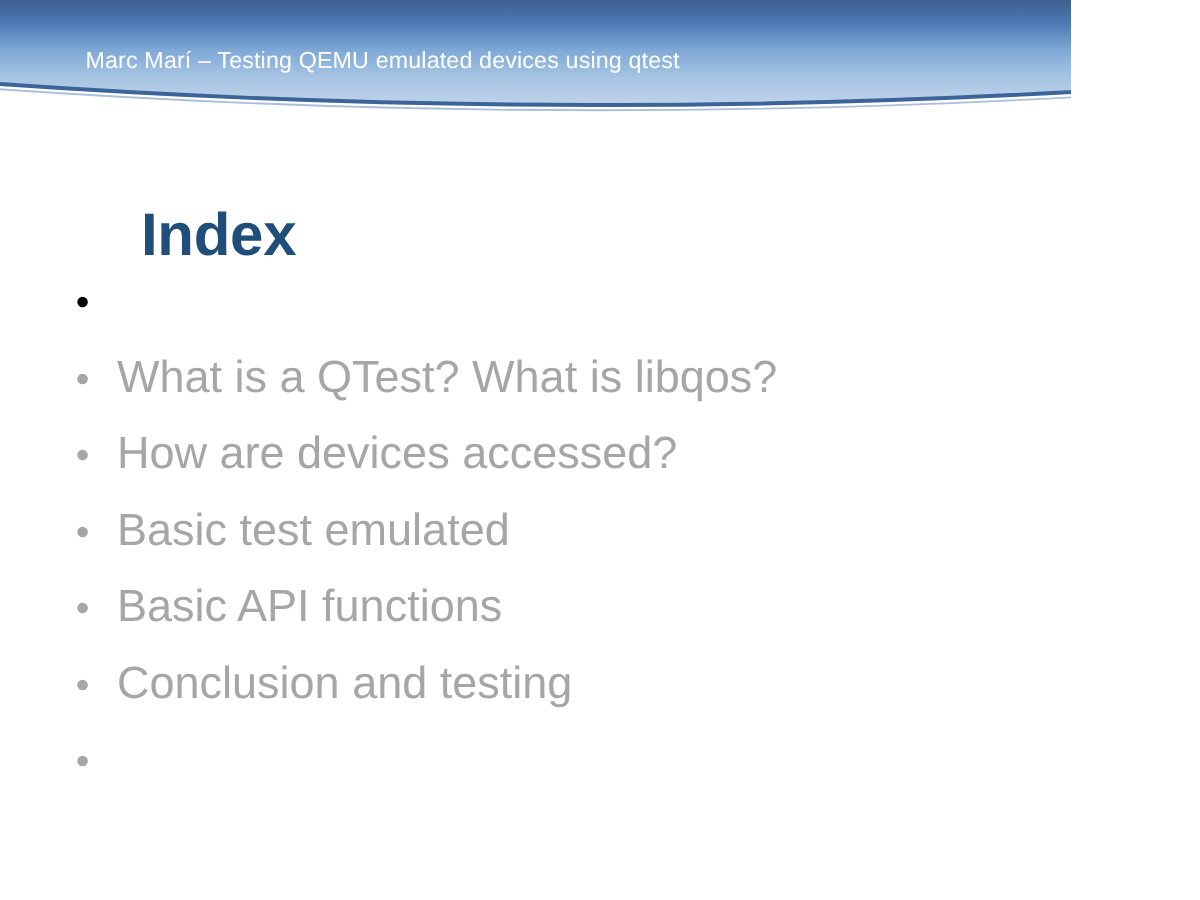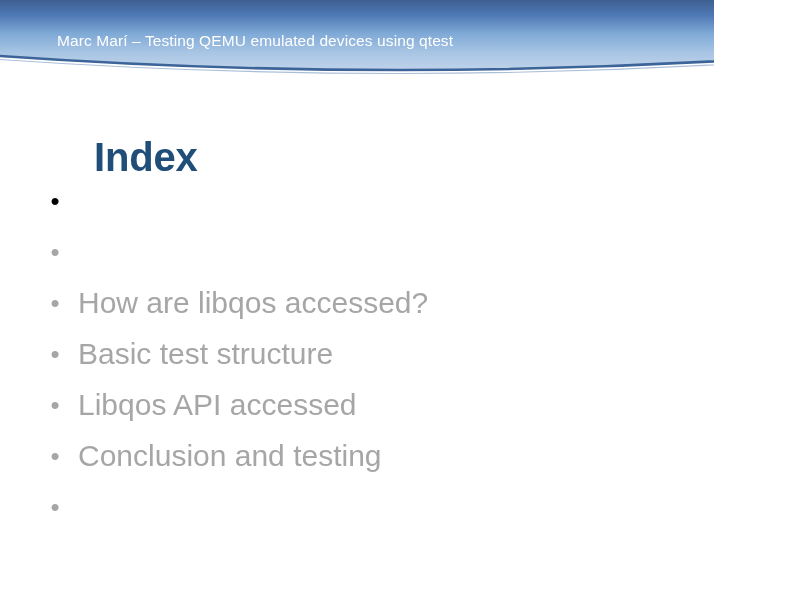--- a/index.html
+++ b/index.html
@@ -130,32 +130,33 @@
   </div>
 
   <h1 class="slide-title">Index</h1>
 
   <ul class="bullet-list">
     <li class="bullet-item active">
       <span class="bullet-dot">•</span>
     </li>
     <li class="bullet-item">
       <span class="bullet-dot">•</span>
+      <span>What is a QTest? What is libqos?</span>
     </li>
     <li class="bullet-item">
       <span class="bullet-dot">•</span>
-      <span>How are libqos accessed?</span>
+      <span>How are devices accessed?</span>
     </li>
     <li class="bullet-item">
       <span class="bullet-dot">•</span>
-      <span>Basic test structure</span>
+      <span>Basic test emulated</span>
     </li>
     <li class="bullet-item">
       <span class="bullet-dot">•</span>
-      <span>Libqos API accessed</span>
+      <span>Basic API functions</span>
     </li>
     <li class="bullet-item">
       <span class="bullet-dot">•</span>
       <span>Conclusion and testing</span>
     </li>
     <li class="bullet-item">
       <span class="bullet-dot">•</span>
     </li>
   </ul>
 

